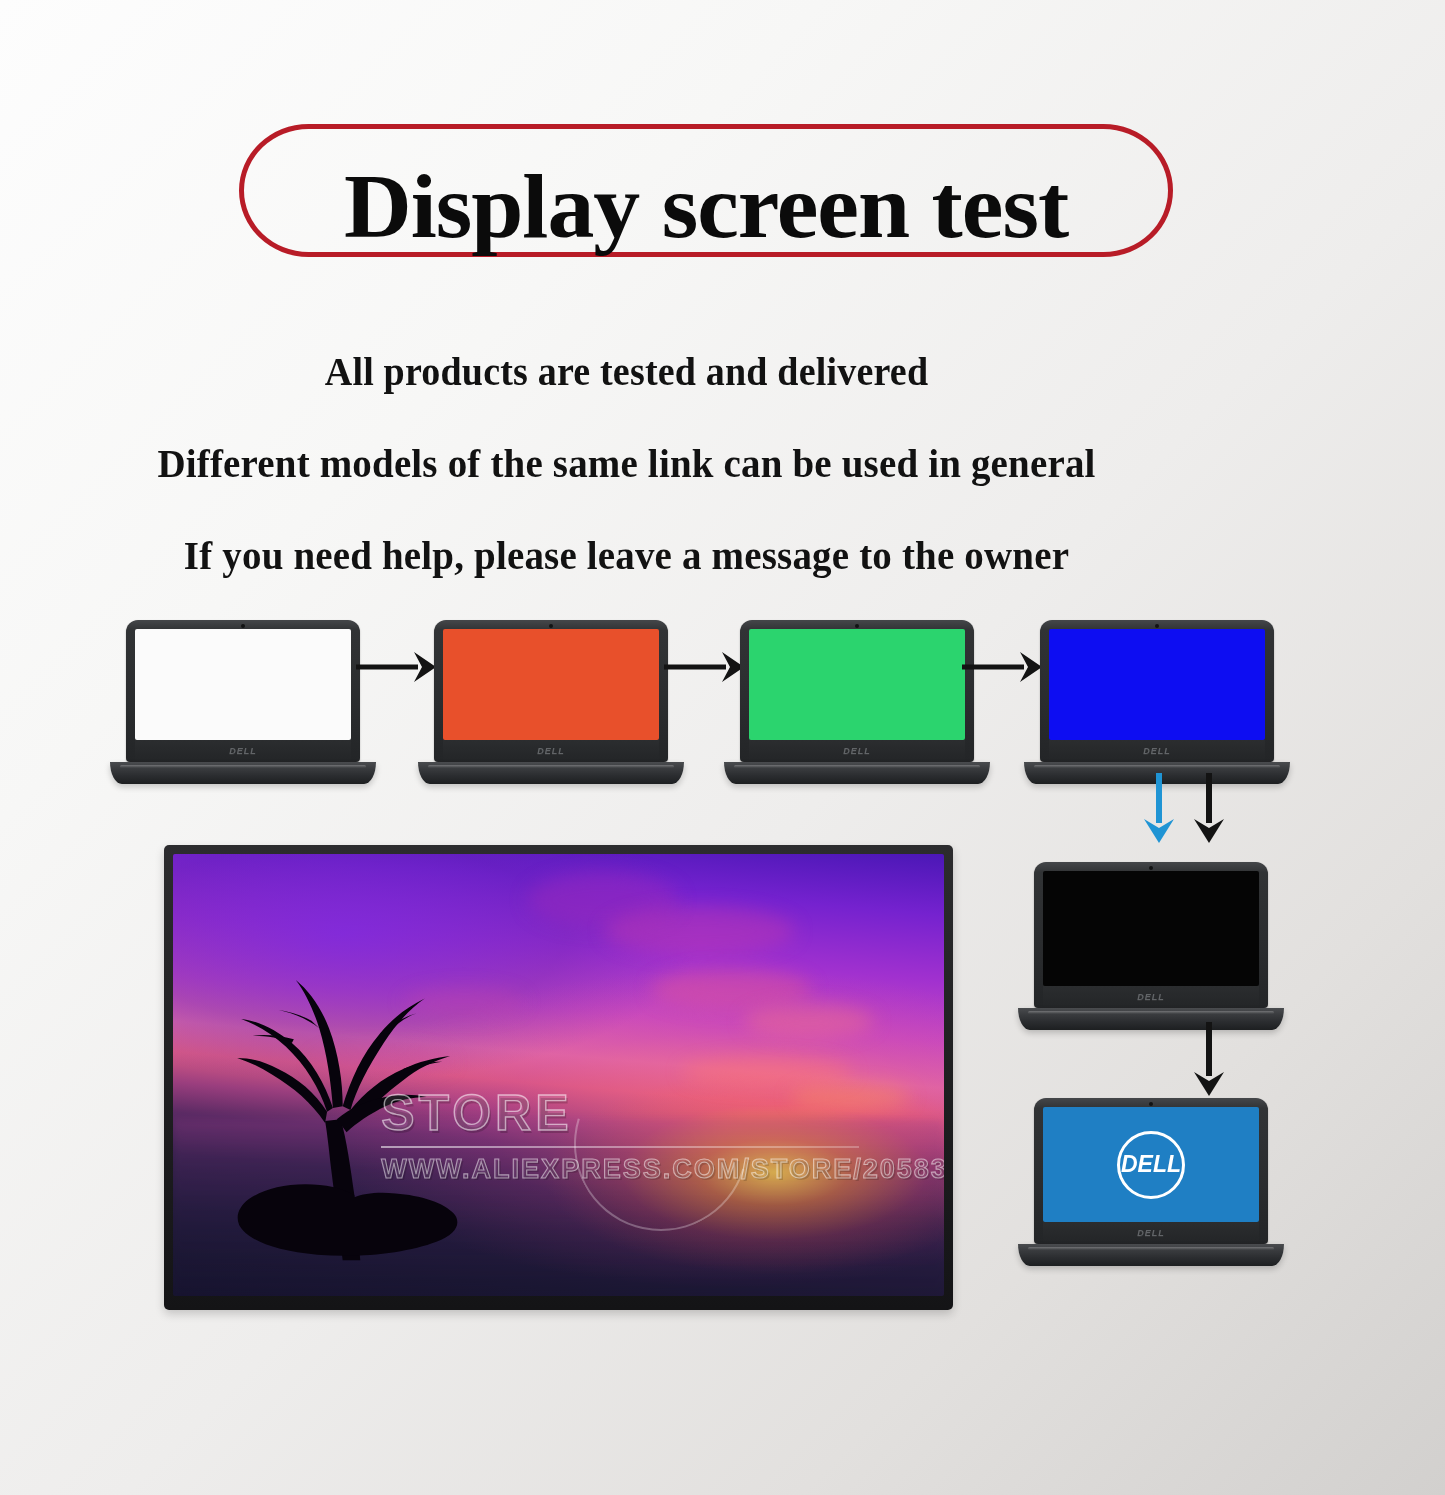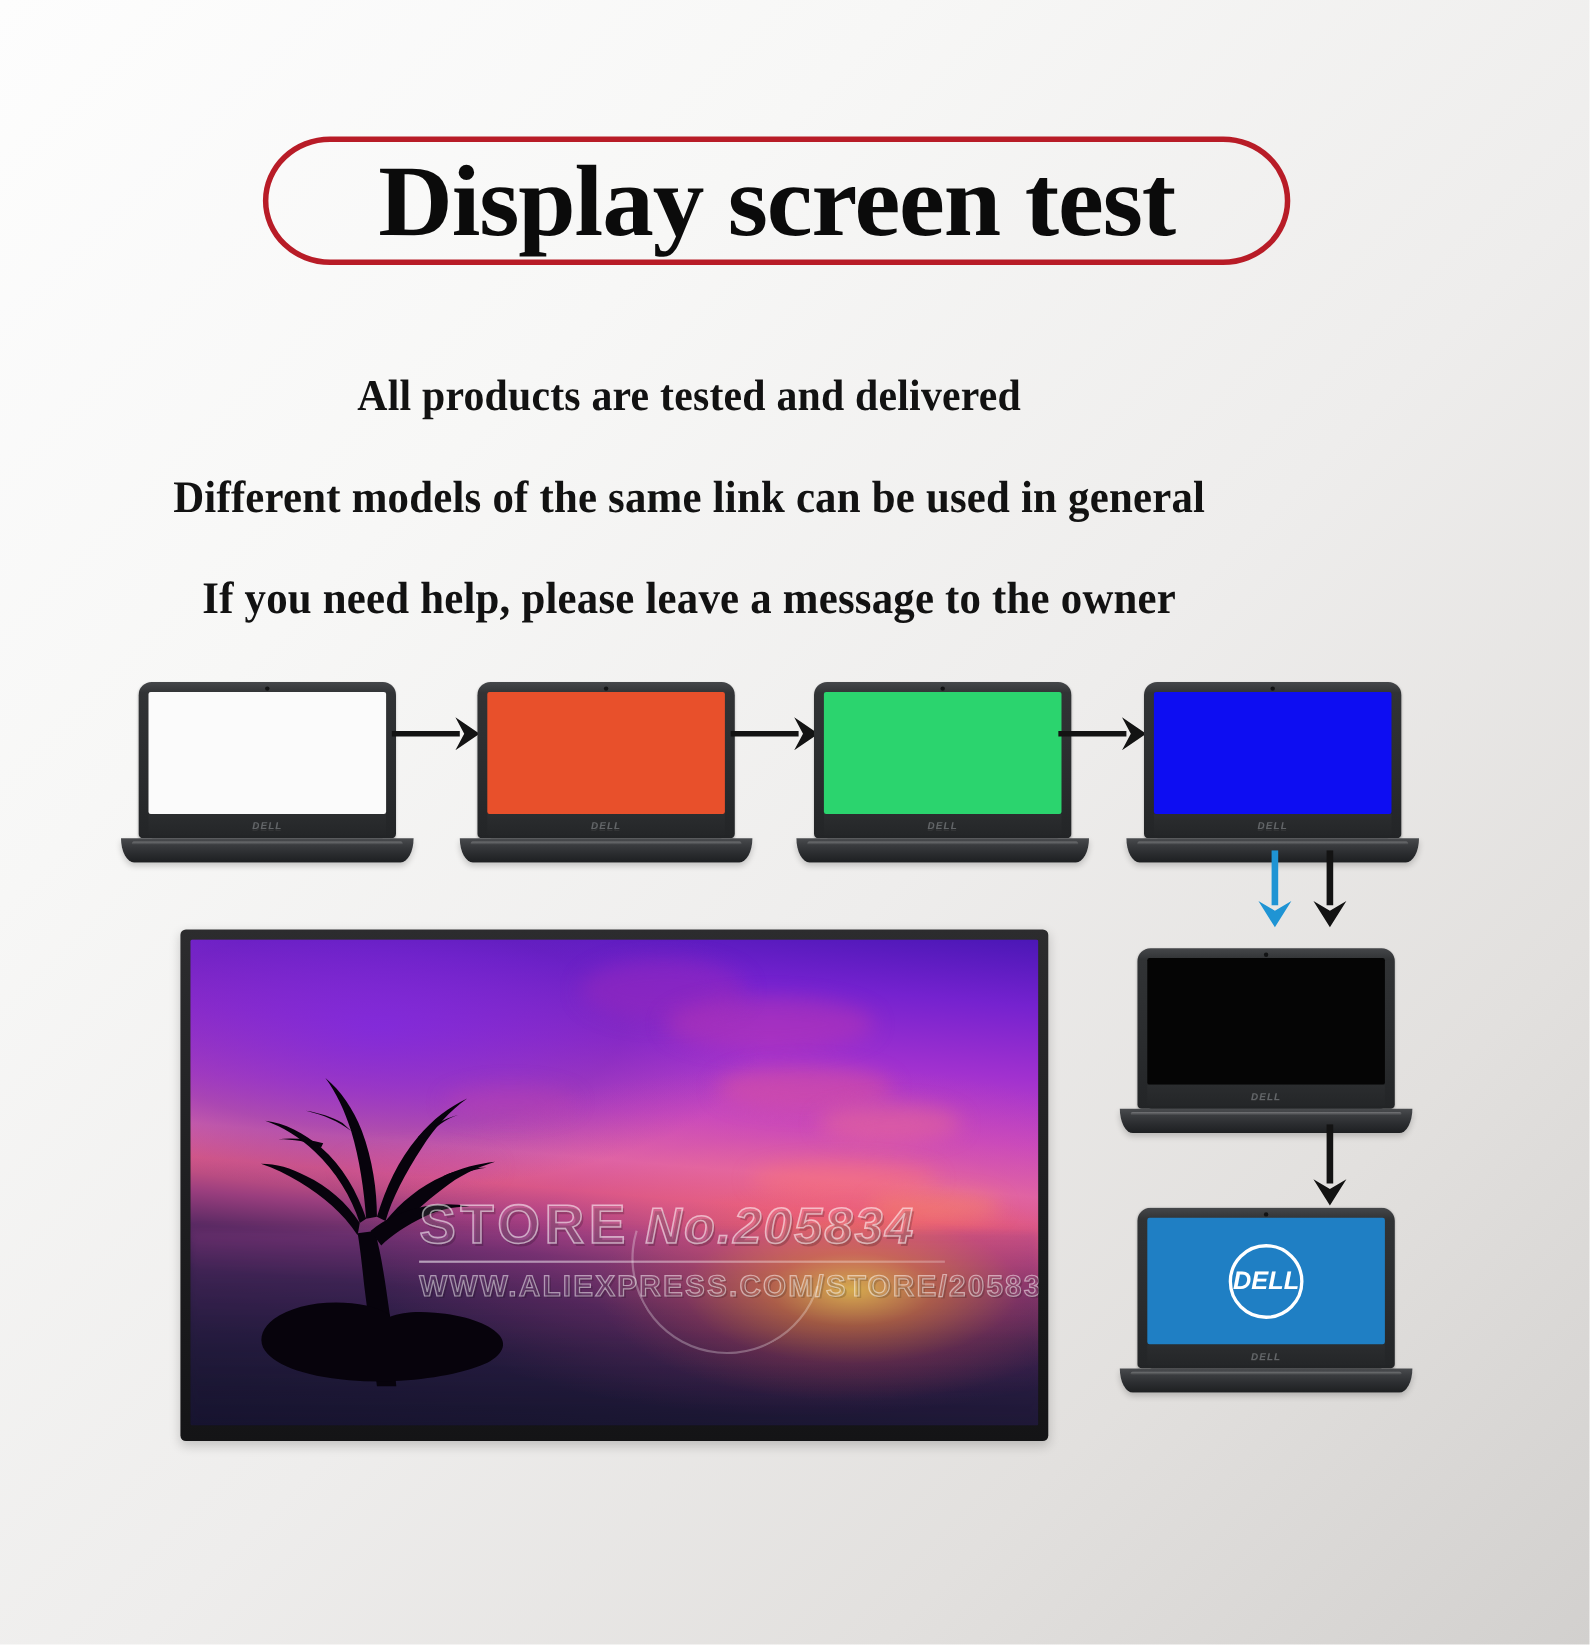--- a/index.html
+++ b/index.html
@@ -6,34 +6,34 @@
   body{
     width:1445px;height:1495px;
     font-family:"Liberation Serif", serif;
     background:linear-gradient(135deg,#fdfdfd 0%,#f7f7f6 28%,#eeedec 55%,#e2e0de 78%,#d2d0ce 100%);
     overflow:hidden;position:relative;
   }
   .stage{position:absolute;inset:0;}
 
   
   .title-wrap{
-    position:absolute;left:239px;top:124px;width:934px;height:117px;
-    display:flex;align-items:center;justify-content:center;
+    position:absolute;left:239px;top:124px;width:934px;height:133px;
+    display:flex;align-items:flex-end;justify-content:center;
     border:5px solid #b81c27;border-radius:70px/67px;
     box-sizing:border-box;
   }
   .title-text{
     font-family:"Liberation Serif", serif;
     font-weight:bold;font-size:92px;line-height:1;color:#0b0b0b;
     letter-spacing:-1px;white-space:nowrap;
     transform:scaleX(1.02);
   }
 
   
-  .lines{position:absolute;left:0;top:318px;width:1253px;}
+  .lines{position:absolute;left:0;top:330px;width:1253px;}
   .line{
     text-align:center;color:#121212;font-weight:bold;
     font-family:"Liberation Serif", serif;
     font-size:40px;letter-spacing:0.2px;
     transform:scaleX(0.95);
   }
   .line.l1{margin-top:18px;font-size:40px;}
   .line.l2{margin-top:44px;font-size:41px;}
   .line.l3{margin-top:44px;font-size:41px;}
 
@@ -328,21 +328,20 @@
           <path d="M180 156 C190 146 204 138 218 134 C206 138 196 146 188 156 Z"></path>
           <path d="M204 194 C216 188 230 186 244 186 C230 188 218 192 208 198 Z"></path>
           <path d="M90 166 C78 160 64 158 50 158 C64 156 78 158 92 162 Z"></path>
           <path d="M154 330 C142 322 124 318 104 318 C80 318 60 324 46 334 C36 342 32 352 36 362 C44 378 72 390 116 394 C160 398 208 392 238 380 C258 372 264 360 256 350 C246 338 222 330 196 328 C178 326 164 328 154 332 Z"></path>
         </g>
       </svg>
 
       <div class="wm">
         <div class="wm-row1">
           <span class="wm-store">STORE</span>
-          <span>No.205834</span>
         </div>
         <div class="wm-rule"></div>
         <div class="wm-row2">WWW.ALIEXPRESS.COM/STORE/205834</div>
       </div>
       <div class="wm-swoosh"></div>
 
     </div>
   </div>
 
 </div>

